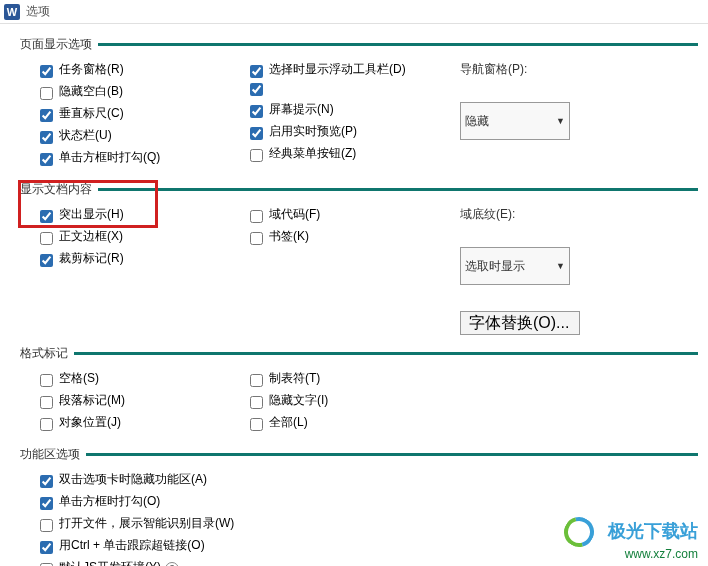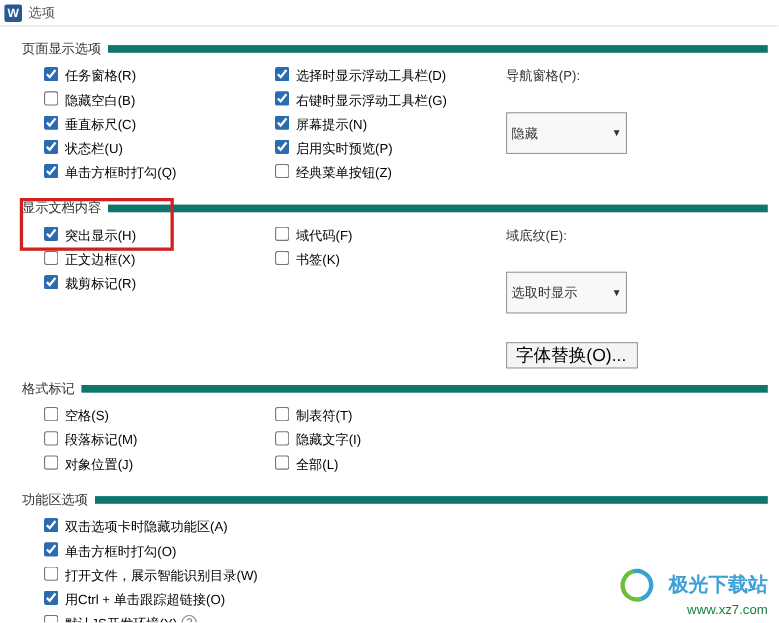--- a/index.html
+++ b/index.html
@@ -5,28 +5,28 @@
 * { box-sizing: border-box; margin: 0; padding: 0; }
 body { font-family: "Microsoft YaHei", "SimSun", sans-serif; font-size: 12px; color: #333; background: #fff; width: 708px; height: 566px; overflow: hidden; position: relative; }
 .titlebar { height: 24px; background: #fff; display: flex; align-items: center; padding: 0 4px; border-bottom: 1px solid #e0e0e0; }
 .titlebar .app-icon { width: 16px; height: 16px; background: #2b5797; color: #fff; display: flex; align-items: center; justify-content: center; font-size: 11px; font-weight: bold; border-radius: 2px; margin-right: 6px; }
 .titlebar .title { color: #555; }
 .main { display: flex; height: 542px; }
 .sidebar { width: 110px; background: #f5f5f5; border-right: 1px solid #d0d0d0; padding-top: 6px; }
 .sidebar .nav-item { padding: 7px 12px; color: #333; cursor: pointer; }
 .sidebar .nav-item.selected { background: #e0e0e0; border-left: 3px solid #999; padding-left: 9px; }
 .content { flex: 1; padding: 12px 10px 10px 20px; overflow: hidden; }
-fieldset { border: none; border-top: 7px solid #0f766e; margin-bottom: 10px; padding: 8px 0 0 0; position: relative; }
+fieldset { border: none; border-top: 3px solid #0f766e; margin-bottom: 10px; padding: 8px 0 0 0; position: relative; }
 fieldset legend { padding: 0 6px 0 0; font-size: 12px; color: #333; background: #fff; }
 .row { display: flex; flex-wrap: wrap; }
 .col { display: flex; flex-direction: column; }
 .col1 { width: 230px; padding-left: 20px; }
 .col2 { width: 210px; }
 .col3 { width: 120px; gap: 20px; }
-.chk { display: flex; align-items: flex-start; margin-bottom: 5px; cursor: pointer; }
+.chk { display: flex; align-items: flex-end; margin-bottom: 5px; cursor: pointer; }
 .chk input { margin-right: 6px; accent-color: #2b6cb0; width:13px; height:13px; }
 .label-text { color: #000; }
 .side-label { margin-bottom: 4px; }
 .select-wrap { display:flex; align-items:center; border:1px solid #999; background:#f8f8f8; height:38px; width:110px; padding:0 4px; font-size:12px; justify-content:space-between; margin-bottom:6px; cursor:pointer;}
 .select-wrap .tri { font-size:9px; color:#333; }
 .btn { border:1px solid #999; background:#f4f4f4; height:24px; padding:0 8px; font-size:16px; cursor:pointer; display:inline-flex; align-items:center; }
 .highlight-box { position:absolute; border:3px solid #d02020; pointer-events:none; }
 .help-icon { display:inline-flex; width:14px; height:14px; border:1px solid #888; border-radius:50%; align-items:center; justify-content:center; font-size:10px; color:#666; margin-left:4px; background:#fff;}
 .watermark { position:absolute; right:10px; bottom:5px; text-align:right; line-height:1.2; pointer-events:none;}
 .watermark .logo { display:flex; align-items:center; justify-content:space-between; gap:14px;}
@@ -70,21 +70,20 @@
               <span class="label-text">单击方框时打勾(Q)</span>
             </label>
           </div>
         <div class="col col2" id="pd-col2">
             <label class="chk">
               <input type="checkbox" checked="" style="">
               <span class="label-text">选择时显示浮动工具栏(D)</span>
             </label>
             <label class="chk">
               <input type="checkbox" checked="" style="">
-              <span class="label-text">右键时显示浮动工具栏(G)</span>
             </label>
             <label class="chk">
               <input type="checkbox" checked="" style="">
               <span class="label-text">屏幕提示(N)</span>
             </label>
             <label class="chk">
               <input type="checkbox" checked="" style="">
               <span class="label-text">启用实时预览(P)</span>
             </label>
             <label class="chk">

